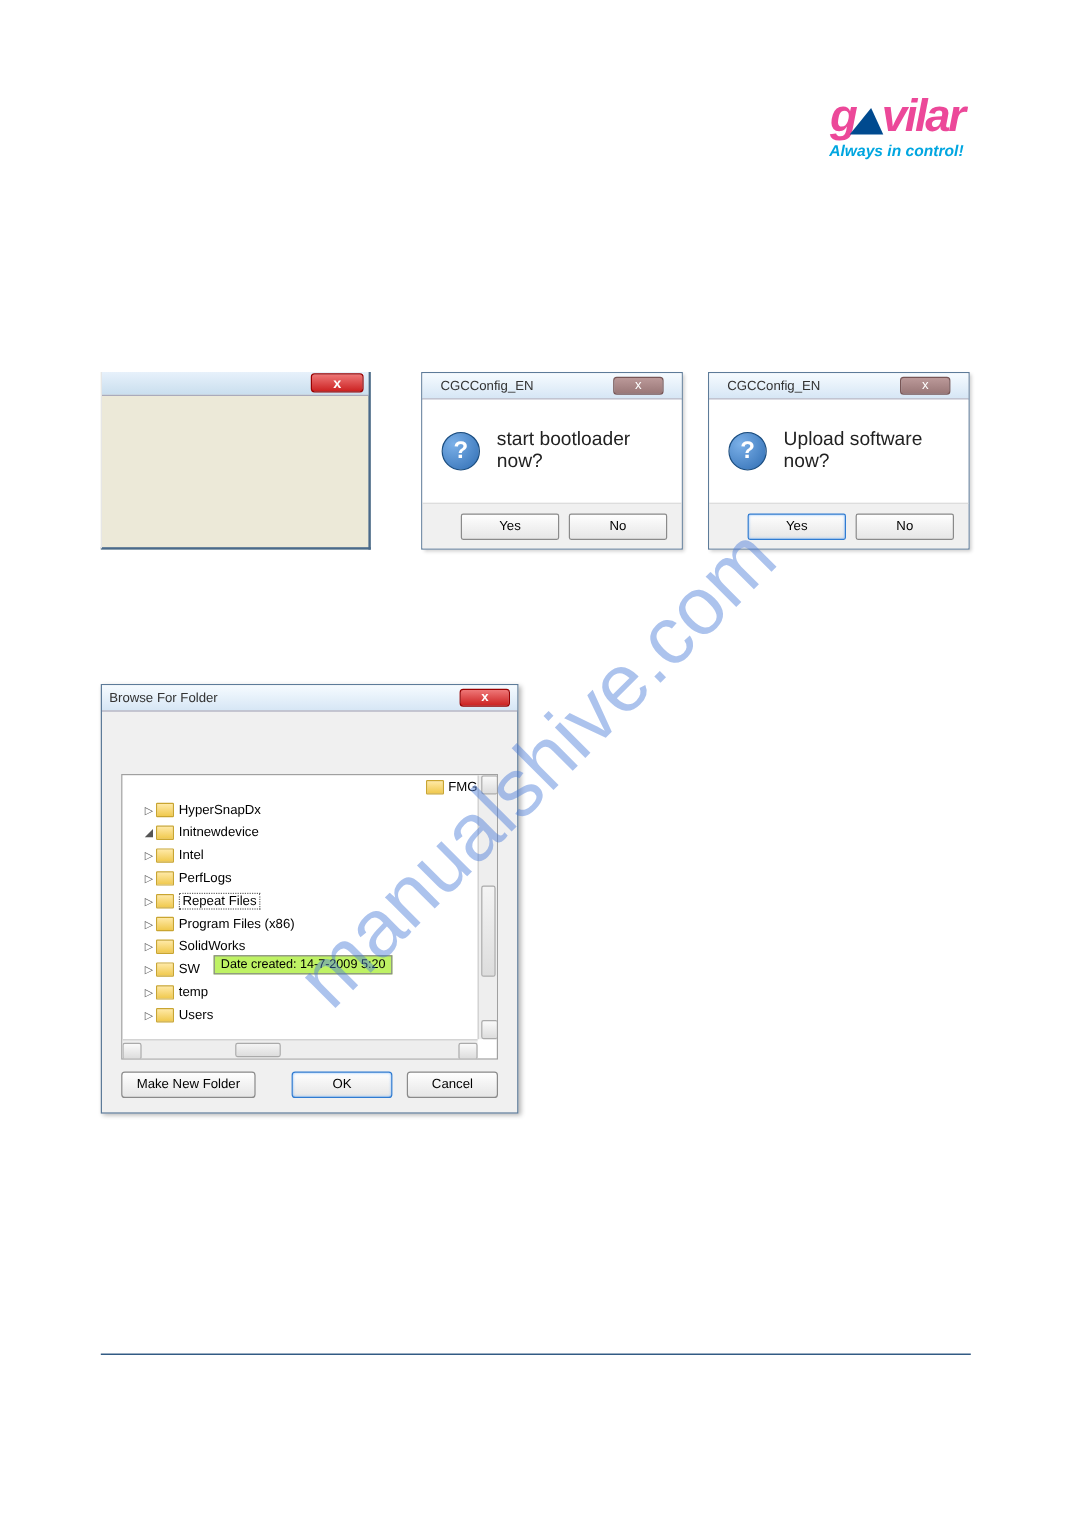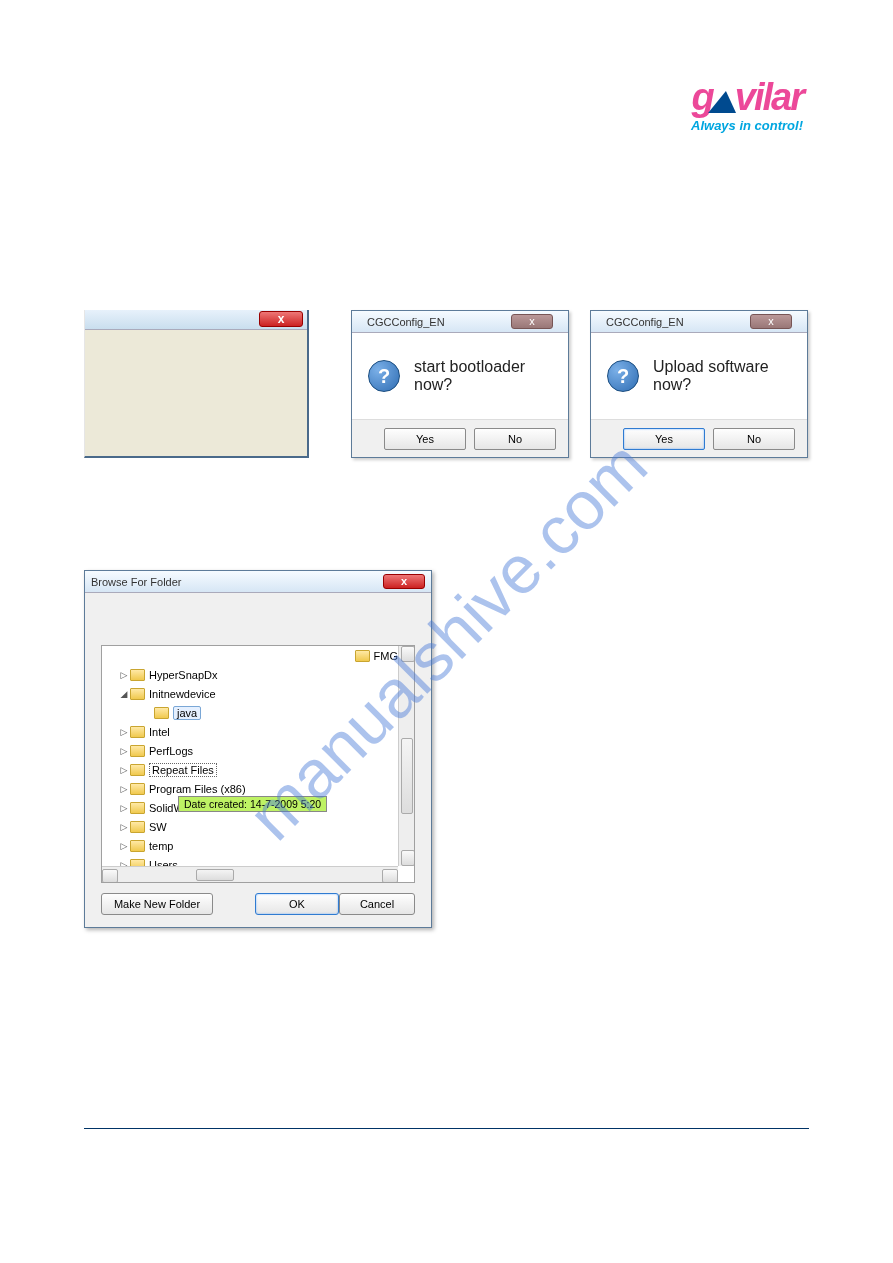--- a/index.html
+++ b/index.html
@@ -53,21 +53,21 @@
   .browse .tree-row .name.hl { background:#e5f0ff; border:1px solid #7aa7d6; padding:0 3px; border-radius:2px; }
   .browse .vscroll { position:absolute; right:0; top:0; width:16px; height:calc(100% - 16px); background:#eee; border-left:1px solid #ccc; }
   .browse .vscroll::before, .browse .vscroll::after { content:""; position:absolute; left:2px; width:12px; height:14px; background:linear-gradient(#fafafa,#ddd); border:1px solid #aaa; border-radius:2px; }
   .browse .vscroll::before { top:0; } .browse .vscroll::after { bottom:0; }
   .browse .vthumb { position:absolute; left:2px; top:92px; width:12px; height:76px; background:linear-gradient(#f4f4f4,#ddd); border:1px solid #aaa; border-radius:2px; }
   .browse .hscroll { position:absolute; left:0; right:16px; bottom:0; height:16px; background:#eee; border-top:1px solid #ccc; }
   .browse .hscroll::before, .browse .hscroll::after { content:""; position:absolute; top:2px; height:12px; width:14px; background:linear-gradient(#fafafa,#ddd); border:1px solid #aaa; border-radius:2px; }
   .browse .hscroll::before { left:0; } .browse .hscroll::after { right:0; }
   .browse .hthumb { position:absolute; top:2px; left:94px; height:12px; width:38px; background:linear-gradient(#f4f4f4,#ddd); border:1px solid #aaa; border-radius:2px; }
   .browse .tooltip { position:absolute; left:76px; top:150px; background:#bef264; border:1px solid #888; font-size:10.5px; padding:1px 5px; z-index:5; }
-  .browse .btnrow { position:absolute; bottom:12px; left:16px; right:16px; display:flex; align-items:center; gap:0; }
+  .browse .btnrow { position:absolute; bottom:12px; left:16px; right:16px; display:flex; align-items:center; gap:12px; }
   .browse .btnrow button { height:22px; font-size:11px; background:linear-gradient(#fefefe,#e6e6e6); border:1px solid #8a8a8a; border-radius:3px; }
   .browse .btnrow .mk { width:112px; }
   .browse .btnrow .spacer { flex:1; }
   .browse .btnrow .ok { width:84px; border:1.5px solid #2f7bd1; box-shadow:0 0 2px #6fb0ff inset; }
   .browse .btnrow .cancel { width:76px; }
 </style>
 </head>
 <body>
 
 <div class="logo">
@@ -128,25 +128,20 @@
         <div class="tree-row" style="padding-left: 16px;">
           <span class="exp">▷</span>
           <span class="fld"></span>
           <span class="name">HyperSnapDx</span>
         </div>
         <div class="tree-row" style="padding-left: 16px;">
           <span class="exp">◢</span>
           <span class="fld"></span>
           <span class="name">Initnewdevice</span>
         </div>
-        <div class="tree-row" style="padding-left: 40px;">
-          <span class="exp"></span>
-          <span class="fld"></span>
-          <span class="name hl">java</span>
-        </div>
         <div class="tree-row" style="padding-left: 16px;">
           <span class="exp">▷</span>
           <span class="fld"></span>
           <span class="name">Intel</span>
         </div>
         <div class="tree-row" style="padding-left: 16px;">
           <span class="exp">▷</span>
           <span class="fld"></span>
           <span class="name">PerfLogs</span>
         </div>

